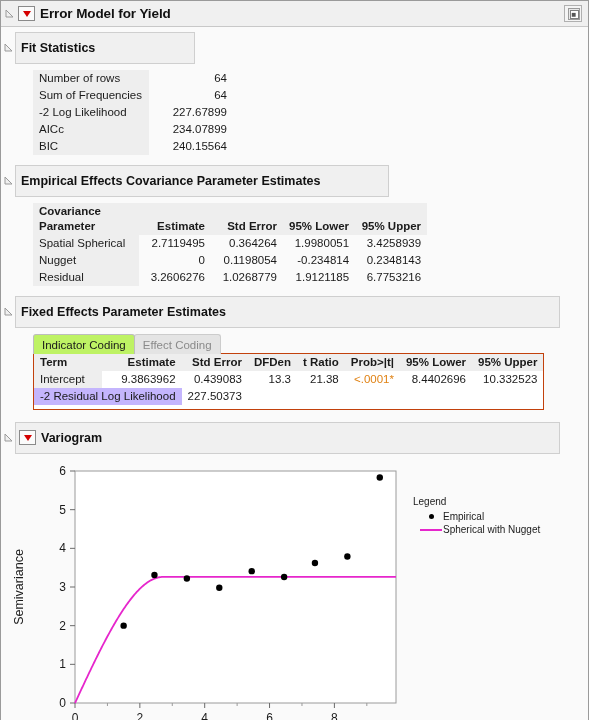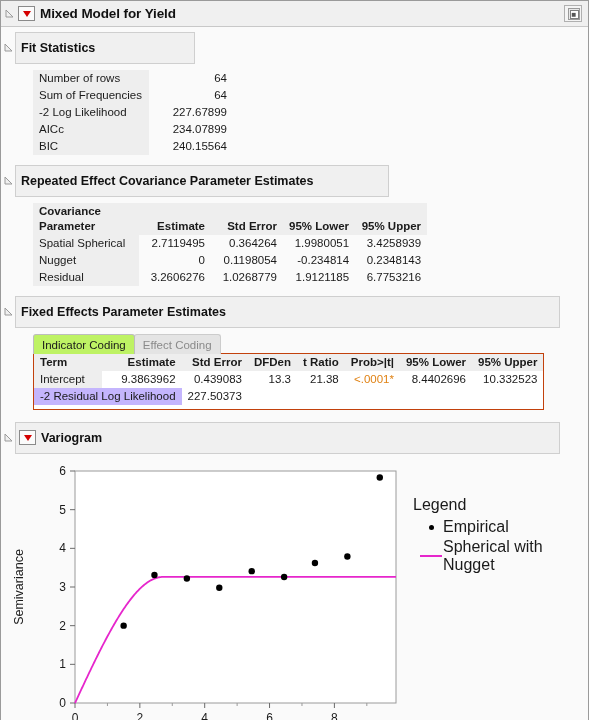--- a/index.html
+++ b/index.html
@@ -211,21 +211,21 @@
   .chartarea {
     position: relative;
     margin-top: 4px;
     height: 300px;
     background: #fafafa;
   }
   svg.variogram { display: block; }
   .legend-box {
     position: absolute;
     left: 412px; top: 38px;
-    font-size: 16px;
+    font-size: 10px;
     color: #1a1a1a;
   }
   .legend-title { margin-bottom: 4px; }
   .legend-item {
     display: flex;
     align-items: center;
     margin-bottom: 2px;
     margin-left: 6px;
   }
   .legend-swatch {
@@ -250,21 +250,21 @@
 
 <div class="outer-frame">
 
   <div class="titlebar">
     <svg class="disc-tri" viewBox="0 0 9 9">
       <polygon points="1,1 8,8 1,8" fill="#f0f0f0" stroke="#9a9a9a" stroke-width="1"></polygon>
     </svg>
     <div class="red-tri-box">
       <span class="red-tri"></span>
     </div>
-    <span class="title-text">Mixed Model for Yield</span>
+    <span class="title-text">Error Model for Yield</span>
     <div class="win-icon">
       <span class="inner1"></span>
       <span class="inner2"></span>
       <span class="star">■</span>
     </div>
   </div>
 
   <div class="content">
 
     <div class="section-header">
@@ -300,21 +300,21 @@
         </tr>
       </tbody>
     </table>
 
     <div class="section-header" style="margin-top:10px">
       <span class="tri-space">
         <svg class="sec-tri" viewBox="0 0 9 9">
           <polygon points="1,1 8,8 1,8" fill="#f0f0f0" stroke="#9a9a9a" stroke-width="1"></polygon>
         </svg>
       </span>
-      <span class="sec-title-box" style="width:374px">Repeated Effect Covariance Parameter Estimates</span>
+      <span class="sec-title-box" style="width:374px">Empirical Effects Covariance Parameter Estimates</span>
     </div>
 
     <table class="jmp covtable">
       <thead>
         <tr>
           <th class="left-head">
             <span>Covariance</span><br>
             <span>Parameter</span>
           </th>
           <th>Estimate</th>

